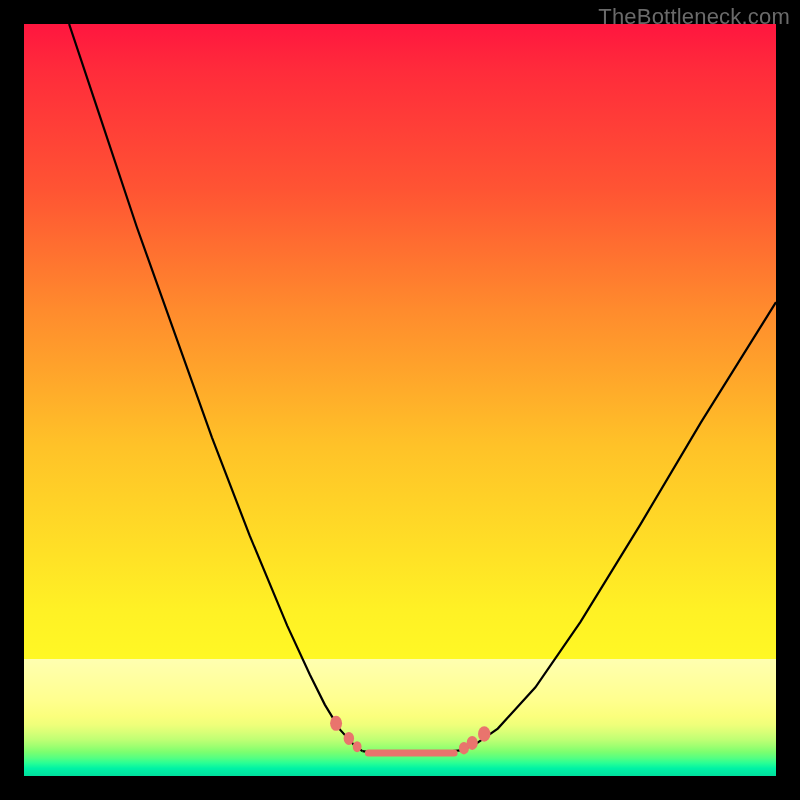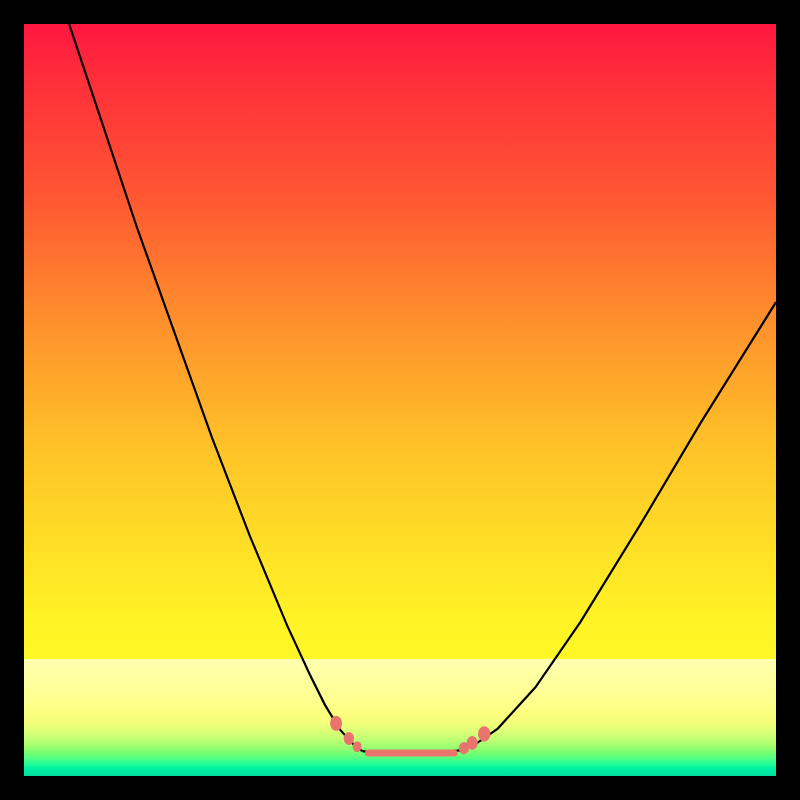--- a/index.html
+++ b/index.html
@@ -95,13 +95,14 @@
           <ellipse cx="312.08" cy="699.36" rx="6" ry="7.5" class="marker"></ellipse>
           <ellipse cx="324.86400000000003" cy="714.4" rx="5.2" ry="6.5" class="marker"></ellipse>
           <ellipse cx="333.13599999999997" cy="722.672" rx="4.4" ry="5.5" class="marker"></ellipse>
           <ellipse cx="439.91999999999996" cy="724.176" rx="5" ry="6.25" class="marker"></ellipse>
           <ellipse cx="448.192" cy="718.912" rx="5.6" ry="7" class="marker"></ellipse>
           <ellipse cx="460.224" cy="709.888" rx="6.2" ry="7.75" class="marker"></ellipse>
           <line x1="344.416" x2="430.14400000000006" y1="729.064" y2="729.064" class="marker-line"></line>
         </g>
     </svg>
   </div>
+  <div class="watermark">TheBottleneck.com</div>
 </div>
 
 </body></html>

